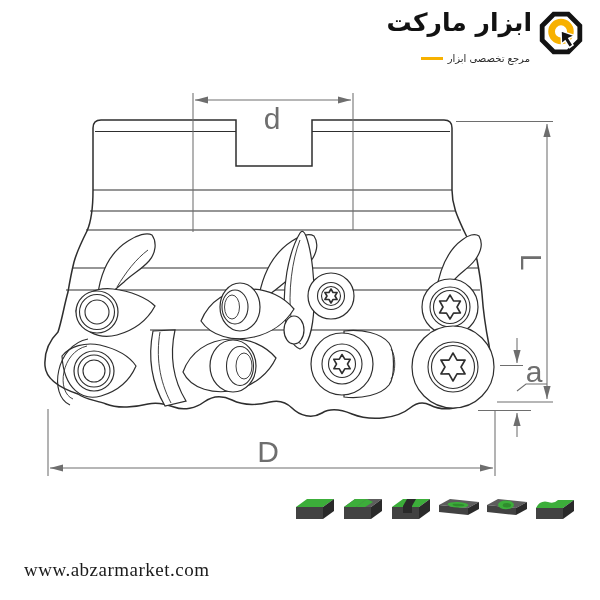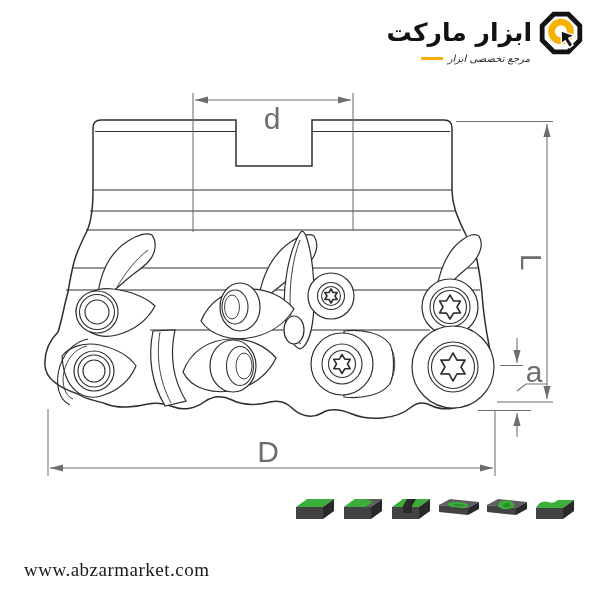--- a/index.html
+++ b/index.html
@@ -11,24 +11,24 @@
   .k{stroke:#2e2e2e;fill:none;stroke-width:1.1;}
   .kw{stroke:#2e2e2e;fill:#fff;stroke-width:1.2;}
   .kmain{stroke:#2e2e2e;fill:#fff;stroke-width:1.5;}
   .thin{stroke:#2e2e2e;fill:none;stroke-width:0.9;}
   .dim{stroke:#6e6e6e;fill:none;stroke-width:1.05;}
   .dimtxt{fill:#6e6e6e;font-size:30px;}
   .star{stroke:#2e2e2e;fill:none;stroke-width:1.6;stroke-linejoin:round;}
   
   .logo{position:absolute;top:8px;right:14px;width:210px;height:62px;}
   .logo-icon{position:absolute;right:2px;top:2px;}
-  .logo-title{position:absolute;right:54px;top:10px;font-size:25px;font-weight:bold;
+  .logo-title{position:absolute;right:54px;top:0;font-size:25px;font-weight:bold;
               color:#121212;direction:rtl;white-space:nowrap;font-family:"DejaVu Sans",sans-serif;}
   .logo-sub{position:absolute;right:56px;top:45px;display:flex;align-items:center;gap:5px;direction:rtl;}
-  .logo-sub-text{font-size:10px;color:#2b2b2b;white-space:nowrap;font-family:"DejaVu Sans",sans-serif;font-style:italic;}
+  .logo-sub-text{font-size:10px;color:#2b2b2b;white-space:nowrap;font-family:"DejaVu Sans",sans-serif;}
   .logo-dash{width:22px;height:2.5px;background:var(--accent,#f7b100);}
   
   .inserts{position:absolute;left:292px;top:493px;display:flex;gap:2px;}
   .inserts svg{display:block;}
   .g{fill:var(--green,#3cae3a);}
   .gd{fill:#2f8c2d;}
   .f1{fill:#424242;}
   .f2{fill:#2a2a2a;}
   .f3{fill:#5d5d5d;}
   

